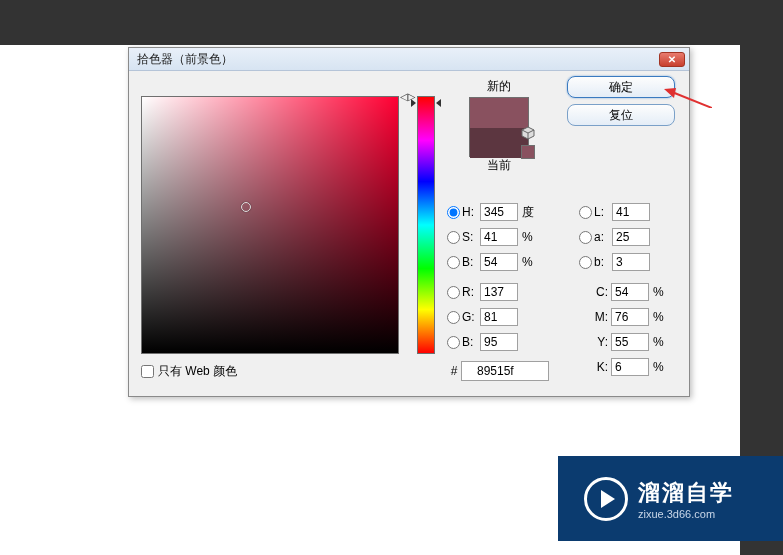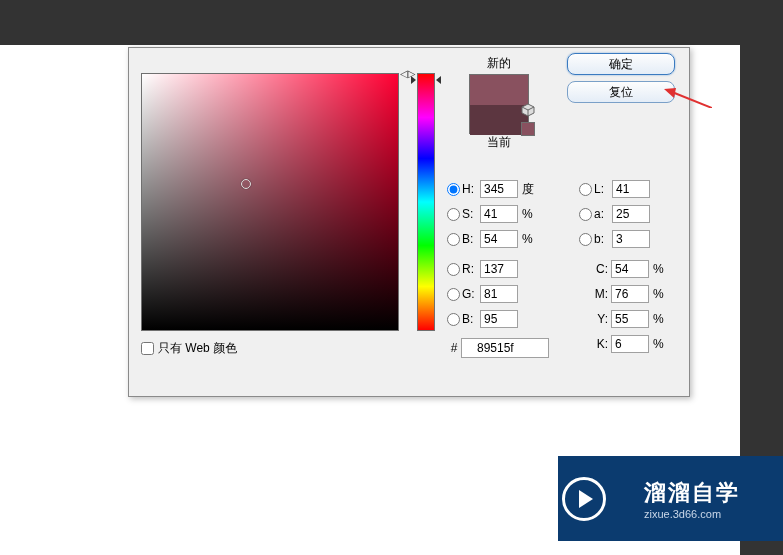--- a/index.html
+++ b/index.html
@@ -195,23 +195,22 @@
     pointer-events: none;
   }
   
   .brand {
     position: absolute;
     left: 558px; top: 456px;
     width: 225px; height: 85px;
     background: #0b3b6f;
     display: flex;
     align-items: center;
-    padding-left: 4px;
+    padding-left: 26px;
     color: #fff;
-    gap: 28px;
   }
   .brand .play {
     width: 44px; height: 44px;
     border: 3px solid #fff;
     border-radius: 50%;
     display: flex; align-items: center; justify-content: center;
     margin-right: 10px;
   }
   .brand .play .tri {
     width: 0; height: 0;
@@ -224,20 +223,24 @@
   .brand .txt .small { font-size: 11px; color: #c8d6e8; }
 </style>
 </head>
 <body>
 
 <div class="top-bar"></div>
 <div class="canvas"></div>
 <div class="right-dark"></div>
 
 <div class="dlg">
+  <div class="titlebar">
+    <span class="title">拾色器（前景色）</span>
+    <span class="close-btn">✕</span>
+  </div>
   <div class="dlg-body">
 
     <div class="sv-field">
       <div class="sv-marker"></div>
     </div>
     <div class="sv-arrows">◁▷</div>
 
     <div class="hue"></div>
     <div class="hue-marker-l"></div>
     <div class="hue-marker-r"></div>

